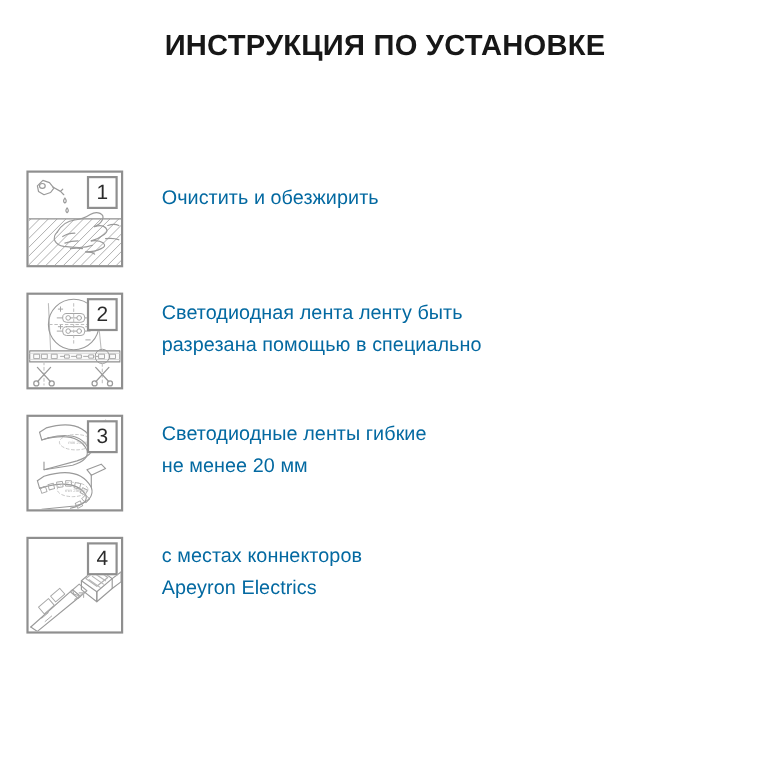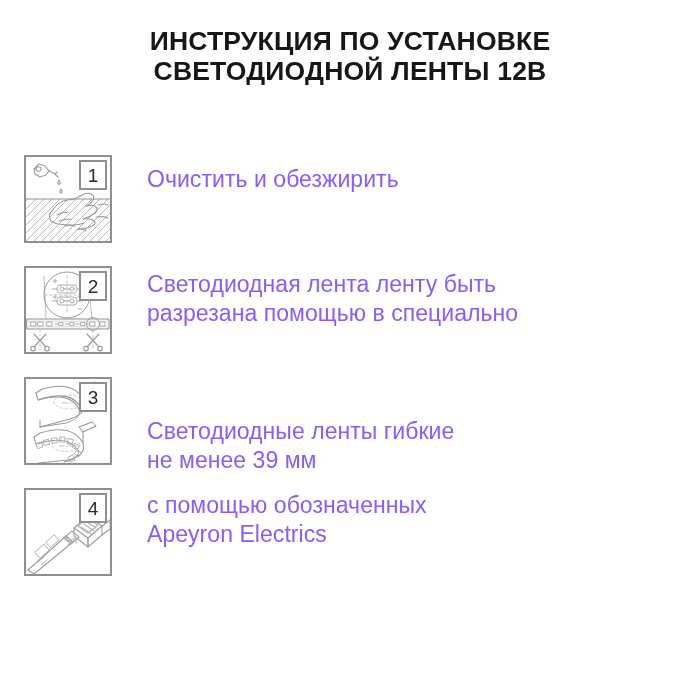--- a/index.html
+++ b/index.html
@@ -77,41 +77,40 @@
     font-size: 19px;
     font-weight: normal;
     color: #2b2b2b;
     line-height: 1;
     font-family: "Liberation Sans", "DejaVu Sans", sans-serif;
   }
 
   .step-text {
     margin-left: 35px;
     padding-top: 5px;
-    font-size: 23px;
+    font-size: 18px;
     line-height: 28.5px;
-    color: #8b5cf6;
+    color: #0369a1;
     letter-spacing: 0.05px;
   }
   .step-text .ln { display: block; white-space: nowrap; }
 
   
   .step-1 .step-text { padding-top: 10px; }
   .step-2 .step-text { padding-top: 4px; }
-  .step-3 .step-text { padding-top: 3px; margin-top: 37px; }
+  .step-3 .step-text { padding-top: 3px; }
   .step-4 .step-text { padding-top: 3px; }
 </style>
 </head>
 <body>
 
 <div class="page">
 
   <div class="title">
     <span class="title-line">ИНСТРУКЦИЯ ПО УСТАНОВКЕ</span>
-    <span class="title-line">СВЕТОДИОДНОЙ ЛЕНТЫ 12В</span>
   </div>
 
   <div class="steps">
 
     <div class="step step-1">
       <div class="icon-box">
         <svg viewBox="0 0 84 84">
           <g fill="none" stroke="#9a9a9a" stroke-width="1.1" stroke-linecap="round" stroke-linejoin="round">
 
             <clipPath id="hatchClip1">
@@ -284,21 +283,21 @@
             </g>
 
             <ellipse cx="40" cy="66" rx="14" ry="6.5" stroke="#c4c4c4" stroke-width="0.85" stroke-dasharray="2.6 2.2"></ellipse>
             <text x="33" y="68" font-size="4" fill="#b4b4b4" stroke="none" font-family="Liberation Sans, sans-serif">min 25mm</text>
           </g>
         </svg>
         <div class="badge">3</div>
       </div>
       <div class="step-text">
         <span class="ln">Светодиодные ленты гибкие</span>
-        <span class="ln">не менее 39 мм</span>
+        <span class="ln">не менее 20 мм</span>
       </div>
     </div>
 
     <div class="step step-4">
       <div class="icon-box">
         <svg viewBox="0 0 84 84">
           <g fill="none" stroke="#9a9a9a" stroke-width="1.05" stroke-linecap="round" stroke-linejoin="round">
 
             <path d="M2 80 L40 46"></path>
             <path d="M8 84 L47 52"></path>
@@ -329,19 +328,19 @@
             <path d="M76 45 L84 39"></path>
             <path d="M84 30 L84 39" stroke="#adadad"></path>
 
             <path d="M42 55 L50 49" stroke="#b2b2b2"></path>
             <path d="M50 49 L46 49 M50 49 L50 53" stroke="#b2b2b2"></path>
           </g>
         </svg>
         <div class="badge">4</div>
       </div>
       <div class="step-text">
-        <span class="ln">с помощью обозначенных</span>
+        <span class="ln">с местах коннекторов</span>
         <span class="ln">Apeyron Electrics</span>
       </div>
     </div>
 
   </div>
 </div>
 
 </body></html>

